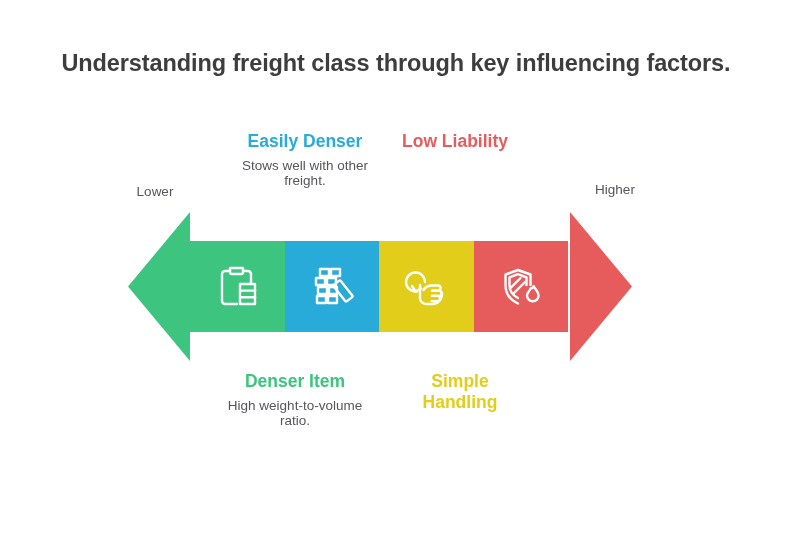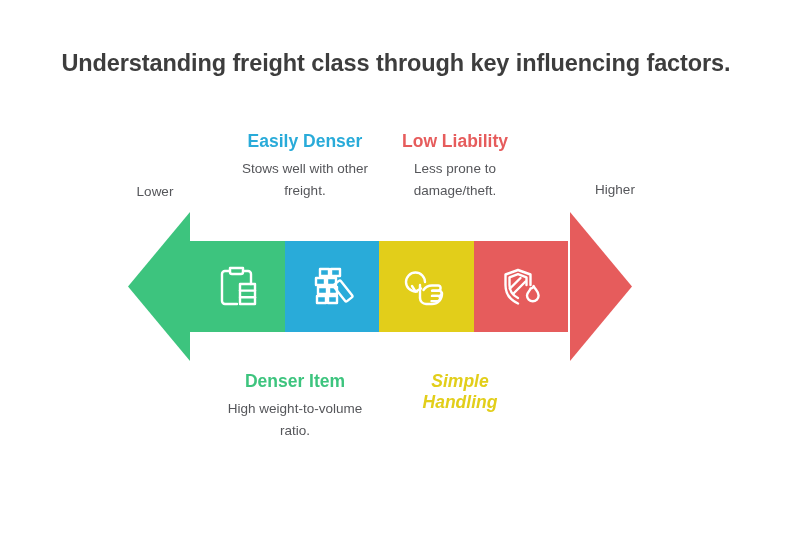--- a/index.html
+++ b/index.html
@@ -90,27 +90,27 @@
     text-align: center;
   }
   .callout .heading {
     font-size: 17.5px;
     font-weight: bold;
     line-height: 21px;
     margin-bottom: 6px;
   }
   .callout .desc {
     font-size: 13.5px;
-    line-height: 22px;
+    line-height: 15px;
     color: #55565a;
   }
 
   .callout.denser  { left: 215px; top: 371px; }
   .callout.stowed  { left: 225px; top: 131px; }
-  .callout.simple  { left: 380px; top: 371px; font-style: italic; }
+  .callout.simple  { left: 380px; top: 371px; }
   .callout.liability { left: 375px; top: 131px; }
 </style>
 </head>
 <body>
 
 <div class="title">Understanding freight class through key influencing factors.</div>
 
 <div class="scale-label lower">Lower</div>
 <div class="scale-label higher">Higher</div>
 
@@ -180,21 +180,20 @@
   </div>
 </div>
 
 <div class="callout stowed">
   <div class="heading" style="color:#29abd9">Easily Denser</div>
   <div class="desc">Stows well with other freight.</div>
 </div>
 
 <div class="callout liability">
   <div class="heading" style="color:#e65c5c">Low Liability</div>
-  <div class="desc">Less prone to damage/theft.</div>
 </div>
 
 <div class="callout denser">
   <div class="heading" style="color:#3dc47e">Denser Item</div>
   <div class="desc">High weight-to-volume ratio.</div>
 </div>
 
 <div class="callout simple">
   <div class="heading" style="color:#e2ce1a; max-width:95px; margin-left:auto; margin-right:auto;">Simple Handling</div>
 </div>

